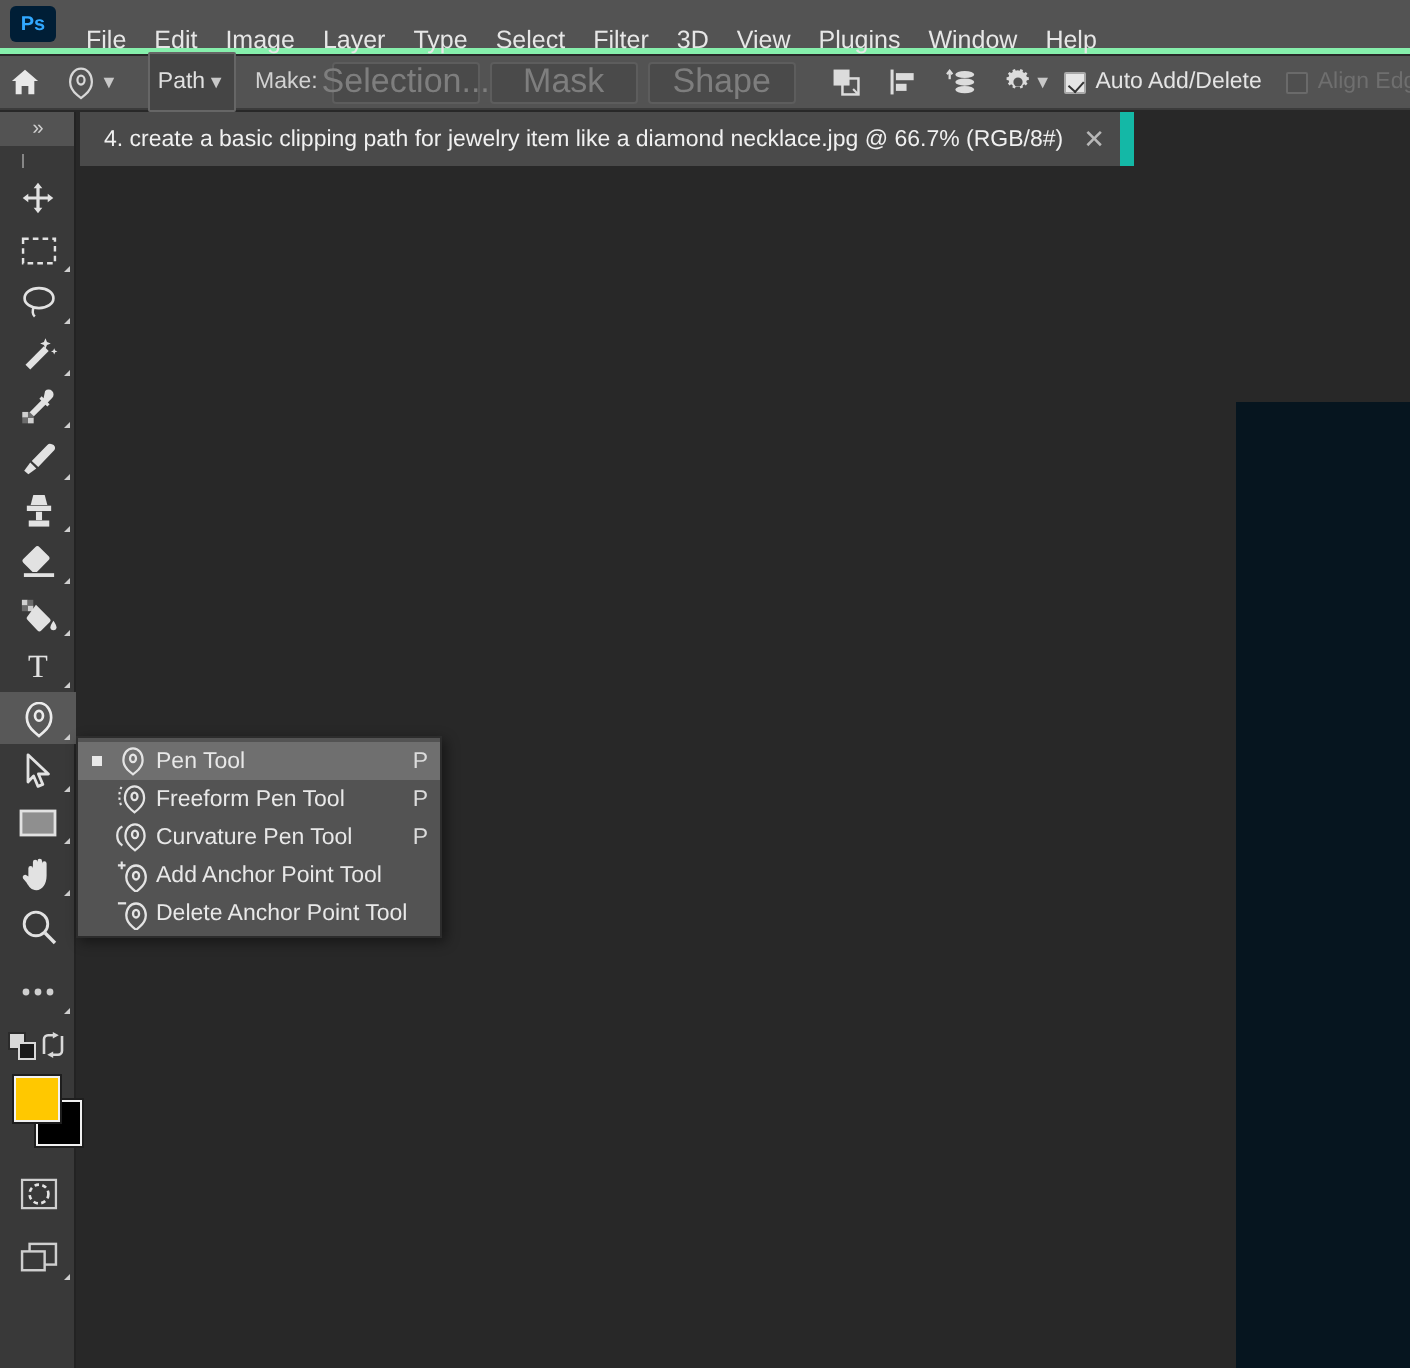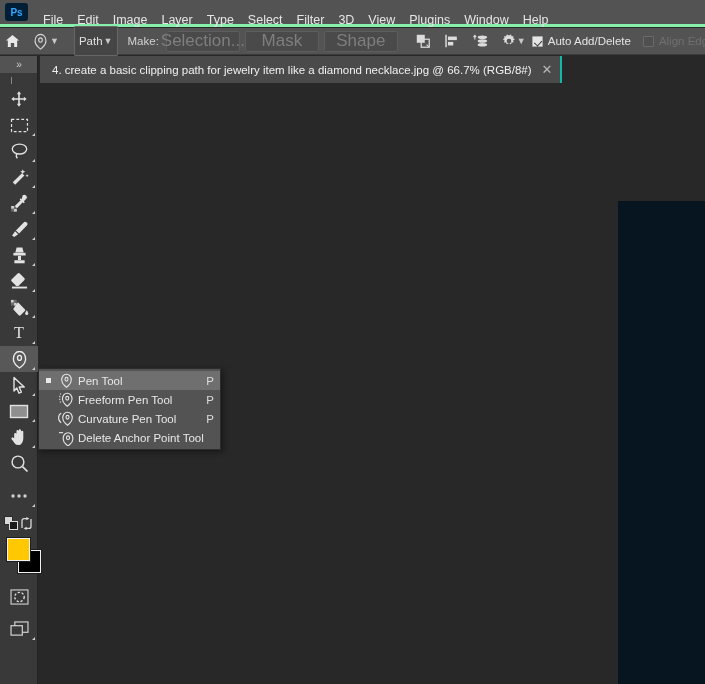--- a/index.html
+++ b/index.html
@@ -87,21 +87,21 @@
 
   
   .tabbar {
     position: absolute; left: 40px; top: 56px; width: 665px; height: 27px;
     background: #282828;
   }
   .doctab {
     position: absolute; left: 0; top: 0; height: 27px;
     background: #4a4a4a;
     display: flex; align-items: center; padding: 0 8px 0 12px;
-    border-right: 2px solid #14b8a6;
+    border-right: 7px solid #14b8a6;
   }
   .doctab-title { color: #f0f0f0; font-size: 11.5px; white-space: nowrap; }
   .doctab-close {
     color: #b7b7b7; font-size: 13px; margin-left: 10px; line-height: 1;
   }
 
   
   .toolbar {
     position: absolute; left: 0; top: 56px; width: 38px; height: 628px;
     background: #393939;
@@ -519,20 +519,32 @@
         </div>
         <div class="fly-label">Curvature Pen Tool</div>
         <div class="fly-key">P</div>
       </div>
       <div class="fly-row">
         <div class="fly-mark"></div>
         <div class="fly-ico">
           <svg width="17" height="16" viewBox="0 0 22 21">
             <path d="M13 3.6 C9.2 3.6 6.6 7 6.6 11.4 c0 3.5 2.2 6 4.1 7.6 l2.3 1.9 2.3-1.9 c1.9-1.6 4.1-4.1 4.1-7.6 C19.4 7 16.8 3.6 13 3.6 Z" fill="none" stroke="#e4e4e4" stroke-width="1.5"></path>
             <ellipse cx="13" cy="10.3" rx="2" ry="2.5" fill="none" stroke="#e4e4e4" stroke-width="1.5"></ellipse>
+            <path d="M3.6 1 v5 M1.1 3.5 h5" stroke="#e4e4e4" stroke-width="1.4"></path>
+          </svg>
+        </div>
+        <div class="fly-label">Add Anchor Point Tool</div>
+        <div class="fly-key"></div>
+      </div>
+      <div class="fly-row">
+        <div class="fly-mark"></div>
+        <div class="fly-ico">
+          <svg width="17" height="16" viewBox="0 0 22 21">
+            <path d="M13 3.6 C9.2 3.6 6.6 7 6.6 11.4 c0 3.5 2.2 6 4.1 7.6 l2.3 1.9 2.3-1.9 c1.9-1.6 4.1-4.1 4.1-7.6 C19.4 7 16.8 3.6 13 3.6 Z" fill="none" stroke="#e4e4e4" stroke-width="1.5"></path>
+            <ellipse cx="13" cy="10.3" rx="2" ry="2.5" fill="none" stroke="#e4e4e4" stroke-width="1.5"></ellipse>
             <path d="M1.1 3.5 h5.4" stroke="#e4e4e4" stroke-width="1.5"></path>
           </svg>
         </div>
         <div class="fly-label">Delete Anchor Point Tool</div>
         <div class="fly-key"></div>
       </div>
     </div>
 
 </div>
 

